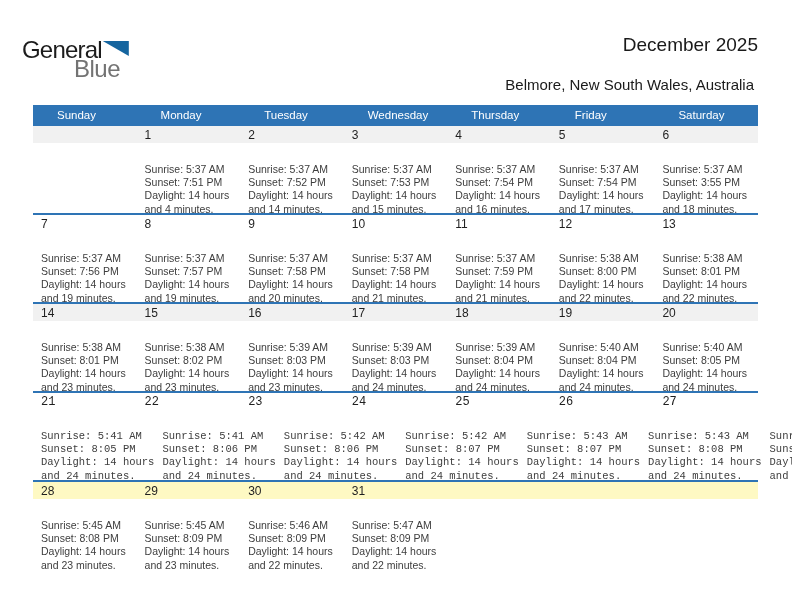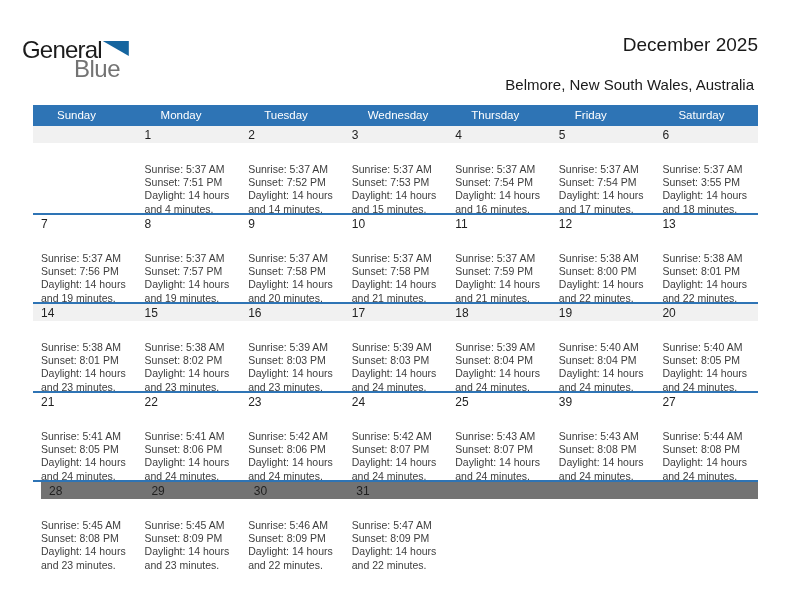--- a/index.html
+++ b/index.html
@@ -209,28 +209,28 @@
               <div class="detail-line">and 24 minutes.</div>
             </div>
             <div class="detail-cell">
               <div class="detail-line">Sunrise: 5:40 AM</div>
               <div class="detail-line">Sunset: 8:05 PM</div>
               <div class="detail-line">Daylight: 14 hours</div>
               <div class="detail-line">and 24 minutes.</div>
             </div>
           </div>
         </div>
-        <div class="week" style="border-top: 2px solid rgb(46, 116, 181);">
+        <div class="week" style="border-top: 2px solid rgb(46, 116, 181); font-family: Liberation Mono, monospace;">
           <div class="num-row">
             <div class="num-cell">21</div>
             <div class="num-cell">22</div>
             <div class="num-cell">23</div>
             <div class="num-cell">24</div>
             <div class="num-cell">25</div>
-            <div class="num-cell">39</div>
+            <div class="num-cell">26</div>
             <div class="num-cell">27</div>
           </div>
           <div class="detail-row">
             <div class="detail-cell">
               <div class="detail-line">Sunrise: 5:41 AM</div>
               <div class="detail-line">Sunset: 8:05 PM</div>
               <div class="detail-line">Daylight: 14 hours</div>
               <div class="detail-line">and 24 minutes.</div>
             </div>
             <div class="detail-cell">
@@ -265,21 +265,21 @@
             </div>
             <div class="detail-cell">
               <div class="detail-line">Sunrise: 5:44 AM</div>
               <div class="detail-line">Sunset: 8:08 PM</div>
               <div class="detail-line">Daylight: 14 hours</div>
               <div class="detail-line">and 24 minutes.</div>
             </div>
           </div>
         </div>
         <div class="week" style="border-top: 2px solid rgb(46, 116, 181);">
-          <div class="num-row" style="background: #737373; margin-left: 8px;">
+          <div class="num-row" style="background: #fef9c3;">
             <div class="num-cell">28</div>
             <div class="num-cell">29</div>
             <div class="num-cell">30</div>
             <div class="num-cell">31</div>
             <div class="num-cell"></div>
             <div class="num-cell"></div>
             <div class="num-cell"></div>
           </div>
           <div class="detail-row">
             <div class="detail-cell">

